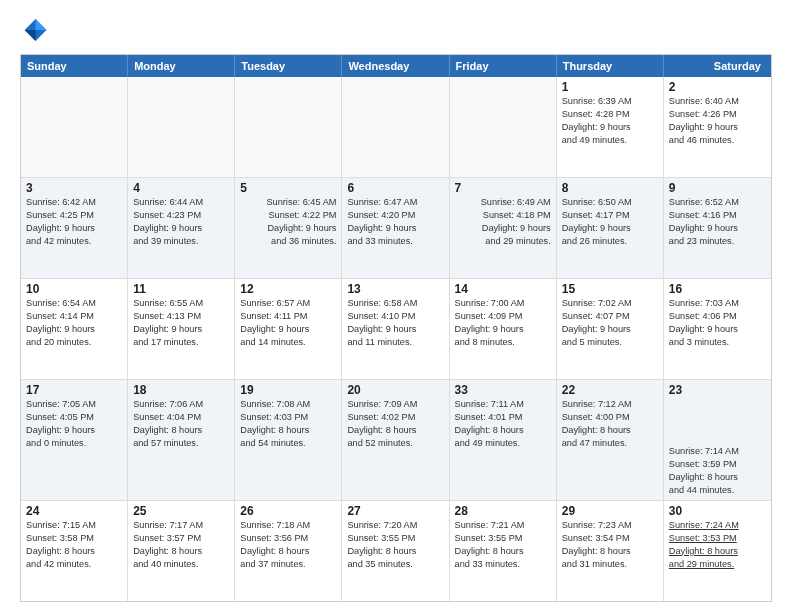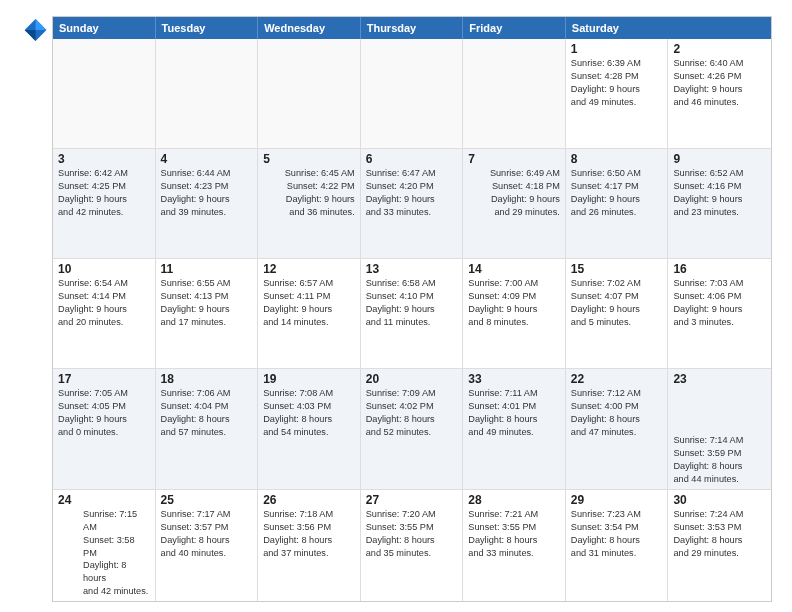--- a/index.html
+++ b/index.html
@@ -8,21 +8,21 @@
       background: #fff;
       width: 792px;
       height: 612px;
       overflow: hidden;
     }
     .page {
       width: 792px;
       height: 612px;
       padding: 16px 20px 10px 20px;
       display: flex;
-      flex-direction: row;
+      flex-direction: column;
     }
     .header {
       display: flex;
       justify-content: space-between;
       align-items: flex-start;
       margin-bottom: 10px;
     }
     .logo {
       display: flex;
       align-items: center;
@@ -66,21 +66,21 @@
       background: #2a6db5;
     }
     .cal-header-cell {
       color: #fff;
       font-size: 11px;
       font-weight: bold;
       padding: 5px 6px;
       text-align: left;
       border-right: 1px solid #5590cc;
     }
-    .cal-header-cell:last-child { border-right: none; }
+    .cal-header-cell:last-child { border-right: none; margin-left: 44px; }
     .cal-body {
       display: flex;
       flex-direction: column;
       flex: 1;
     }
     .cal-week {
       display: grid;
       grid-template-columns: repeat(7, 1fr);
       flex: 1;
       border-bottom: 1px solid #ddd;
@@ -127,24 +127,25 @@
     </div>
     <div class="title-block">
       <div class="main-title"></div>
       <div class="subtitle"></div>
     </div>
   </div>
 
   <div class="calendar">
     <div class="cal-header-row">
     <div class="cal-header-cell">Sunday</div>
+        <div class="cal-header-cell">Monday</div>
         <div class="cal-header-cell">Tuesday</div>
         <div class="cal-header-cell">Wednesday</div>
+        <div class="cal-header-cell">Friday</div>
         <div class="cal-header-cell">Thursday</div>
-        <div class="cal-header-cell">Friday</div>
         <div class="cal-header-cell">Saturday</div>
       </div>
     <div class="cal-body">
     <div class="cal-week">
           <div class="cal-cell empty"></div>
           <div class="cal-cell empty"></div>
           <div class="cal-cell empty"></div>
           <div class="cal-cell empty"></div>
           <div class="cal-cell empty"></div>
           <div class="cal-cell">
@@ -311,21 +312,21 @@
             <span class="day-num">23</span>
             <p style="white-space: pre-line; margin-top: 48px;">Sunrise: 7:14 AM
 Sunset: 3:59 PM
 Daylight: 8 hours
 and 44 minutes.</p>
           </div>
         </div>
         <div class="cal-week">
           <div class="cal-cell">
             <span class="day-num">24</span>
-            <p style="white-space: pre-line; margin-left: 25px;">Sunrise: 7:15 AM
+            <p style="white-space: pre-line;">Sunrise: 7:15 AM
 Sunset: 3:58 PM
 Daylight: 8 hours
 and 42 minutes.</p>
           </div>
           <div class="cal-cell">
             <span class="day-num">25</span>
             <p style="white-space: pre-line;">Sunrise: 7:17 AM
 Sunset: 3:57 PM
 Daylight: 8 hours
 and 40 minutes.</p>
@@ -353,21 +354,21 @@
           </div>
           <div class="cal-cell">
             <span class="day-num">29</span>
             <p style="white-space: pre-line;">Sunrise: 7:23 AM
 Sunset: 3:54 PM
 Daylight: 8 hours
 and 31 minutes.</p>
           </div>
           <div class="cal-cell">
             <span class="day-num">30</span>
-            <p style="white-space: pre-line;">Sunrise: 7:24 AM
+            <p style="white-space: pre-line; text-decoration: underline;">Sunrise: 7:24 AM
 Sunset: 3:53 PM
 Daylight: 8 hours
 and 29 minutes.</p>
           </div>
         </div>
       </div>
   </div>
 </div>
 
 </body></html>

